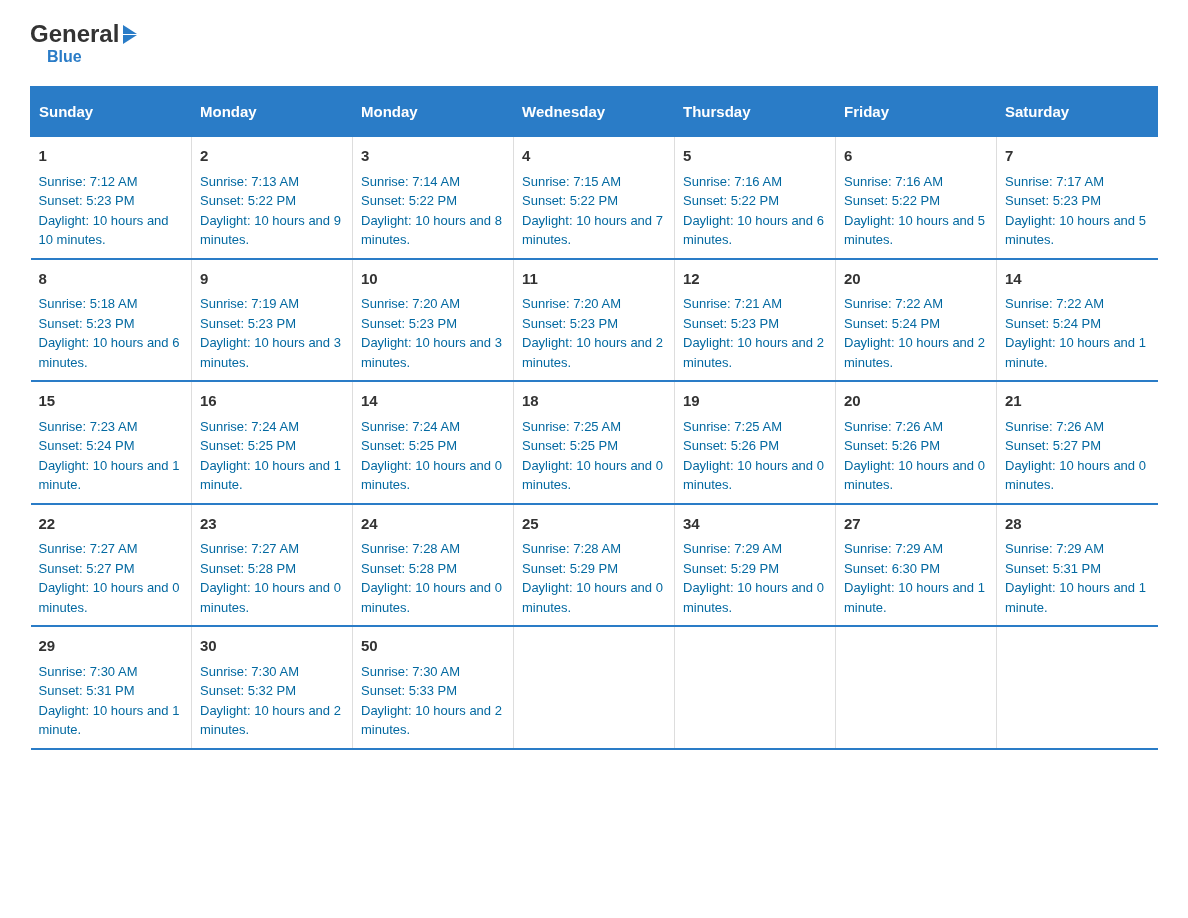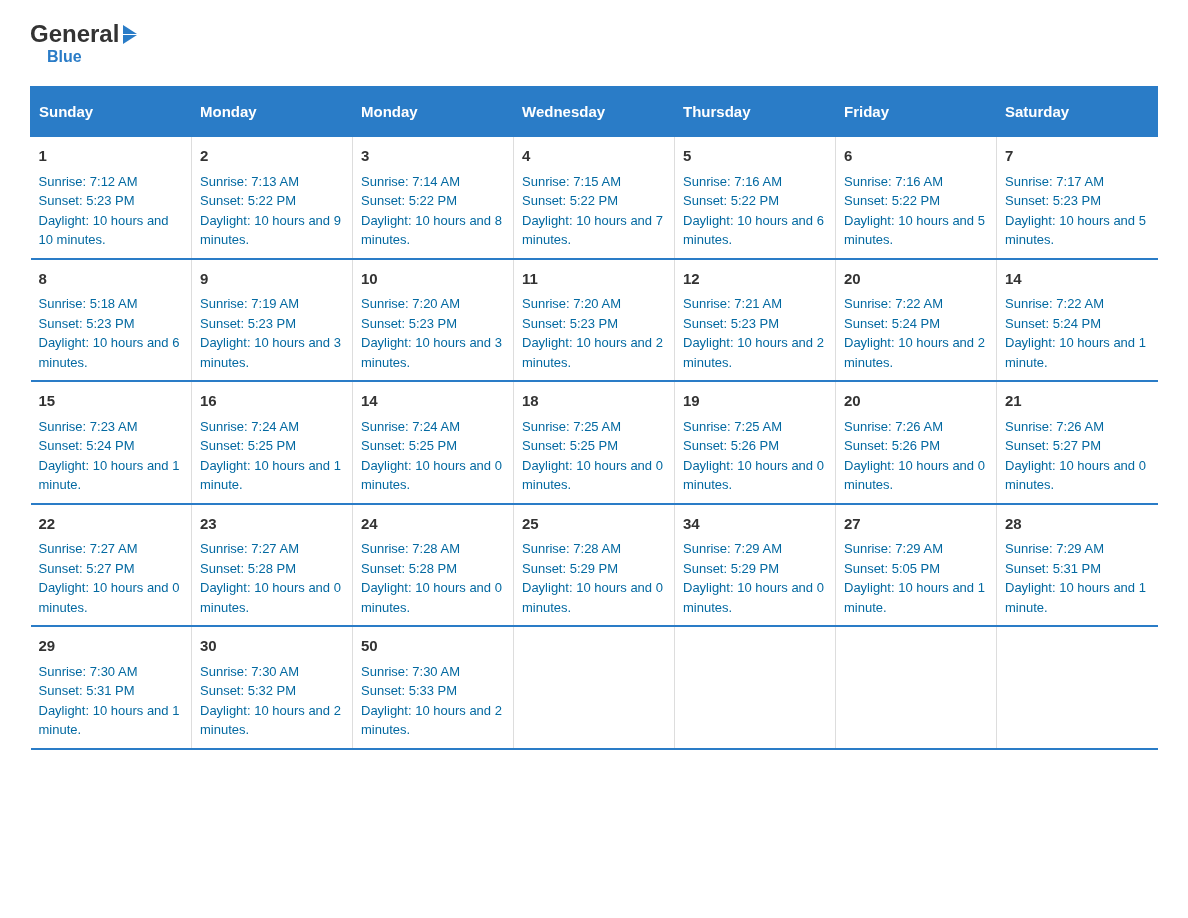--- a/index.html
+++ b/index.html
@@ -327,21 +327,21 @@
           <div class="day-info">
             <div>Sunrise: 7:29 AM</div>
             <div>Sunset: 5:29 PM</div>
             <div>Daylight: 10 hours and 0 minutes.</div>
           </div>
         </td>
         <td>
           <span class="day-number">27</span>
           <div class="day-info">
             <div>Sunrise: 7:29 AM</div>
-            <div>Sunset: 5:05 PM</div>
+            <div>Sunset: 6:30 PM</div>
             <div>Daylight: 10 hours and 1 minute.</div>
           </div>
         </td>
         <td>
           <span class="day-number">28</span>
           <div class="day-info">
             <div>Sunrise: 7:29 AM</div>
             <div>Sunset: 5:31 PM</div>
             <div>Daylight: 10 hours and 1 minute.</div>
           </div>

